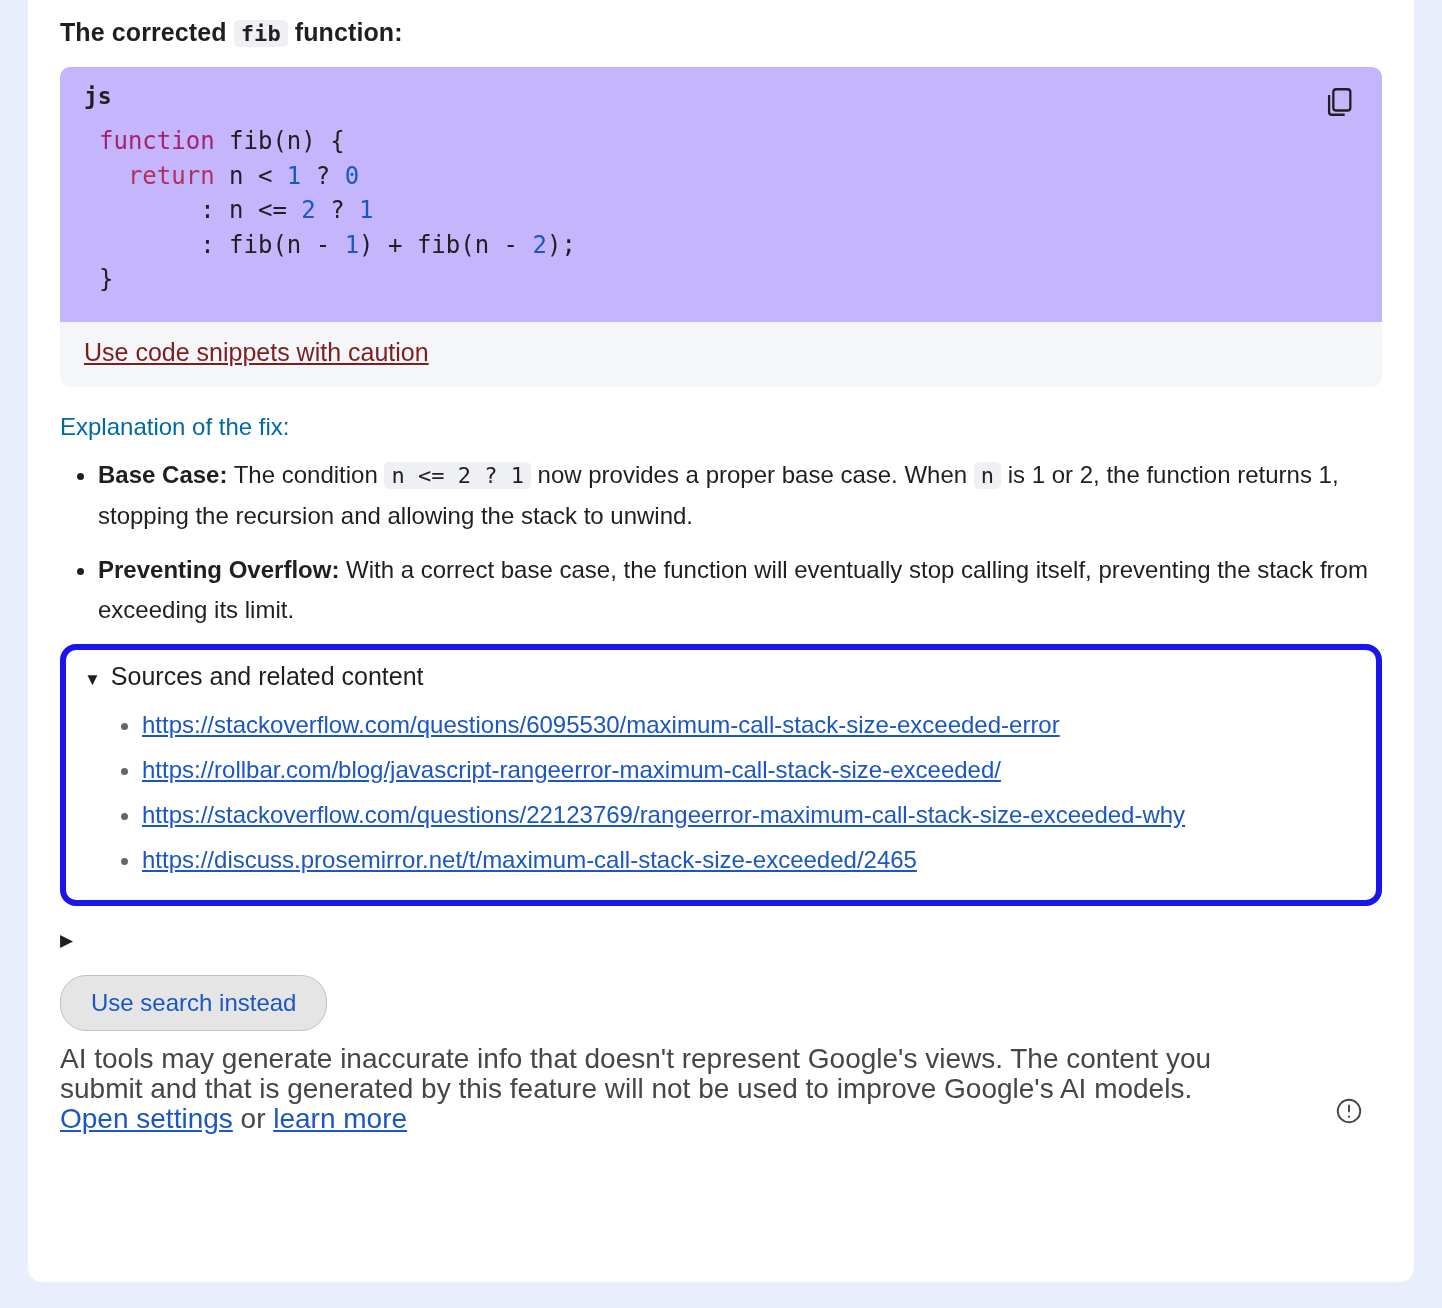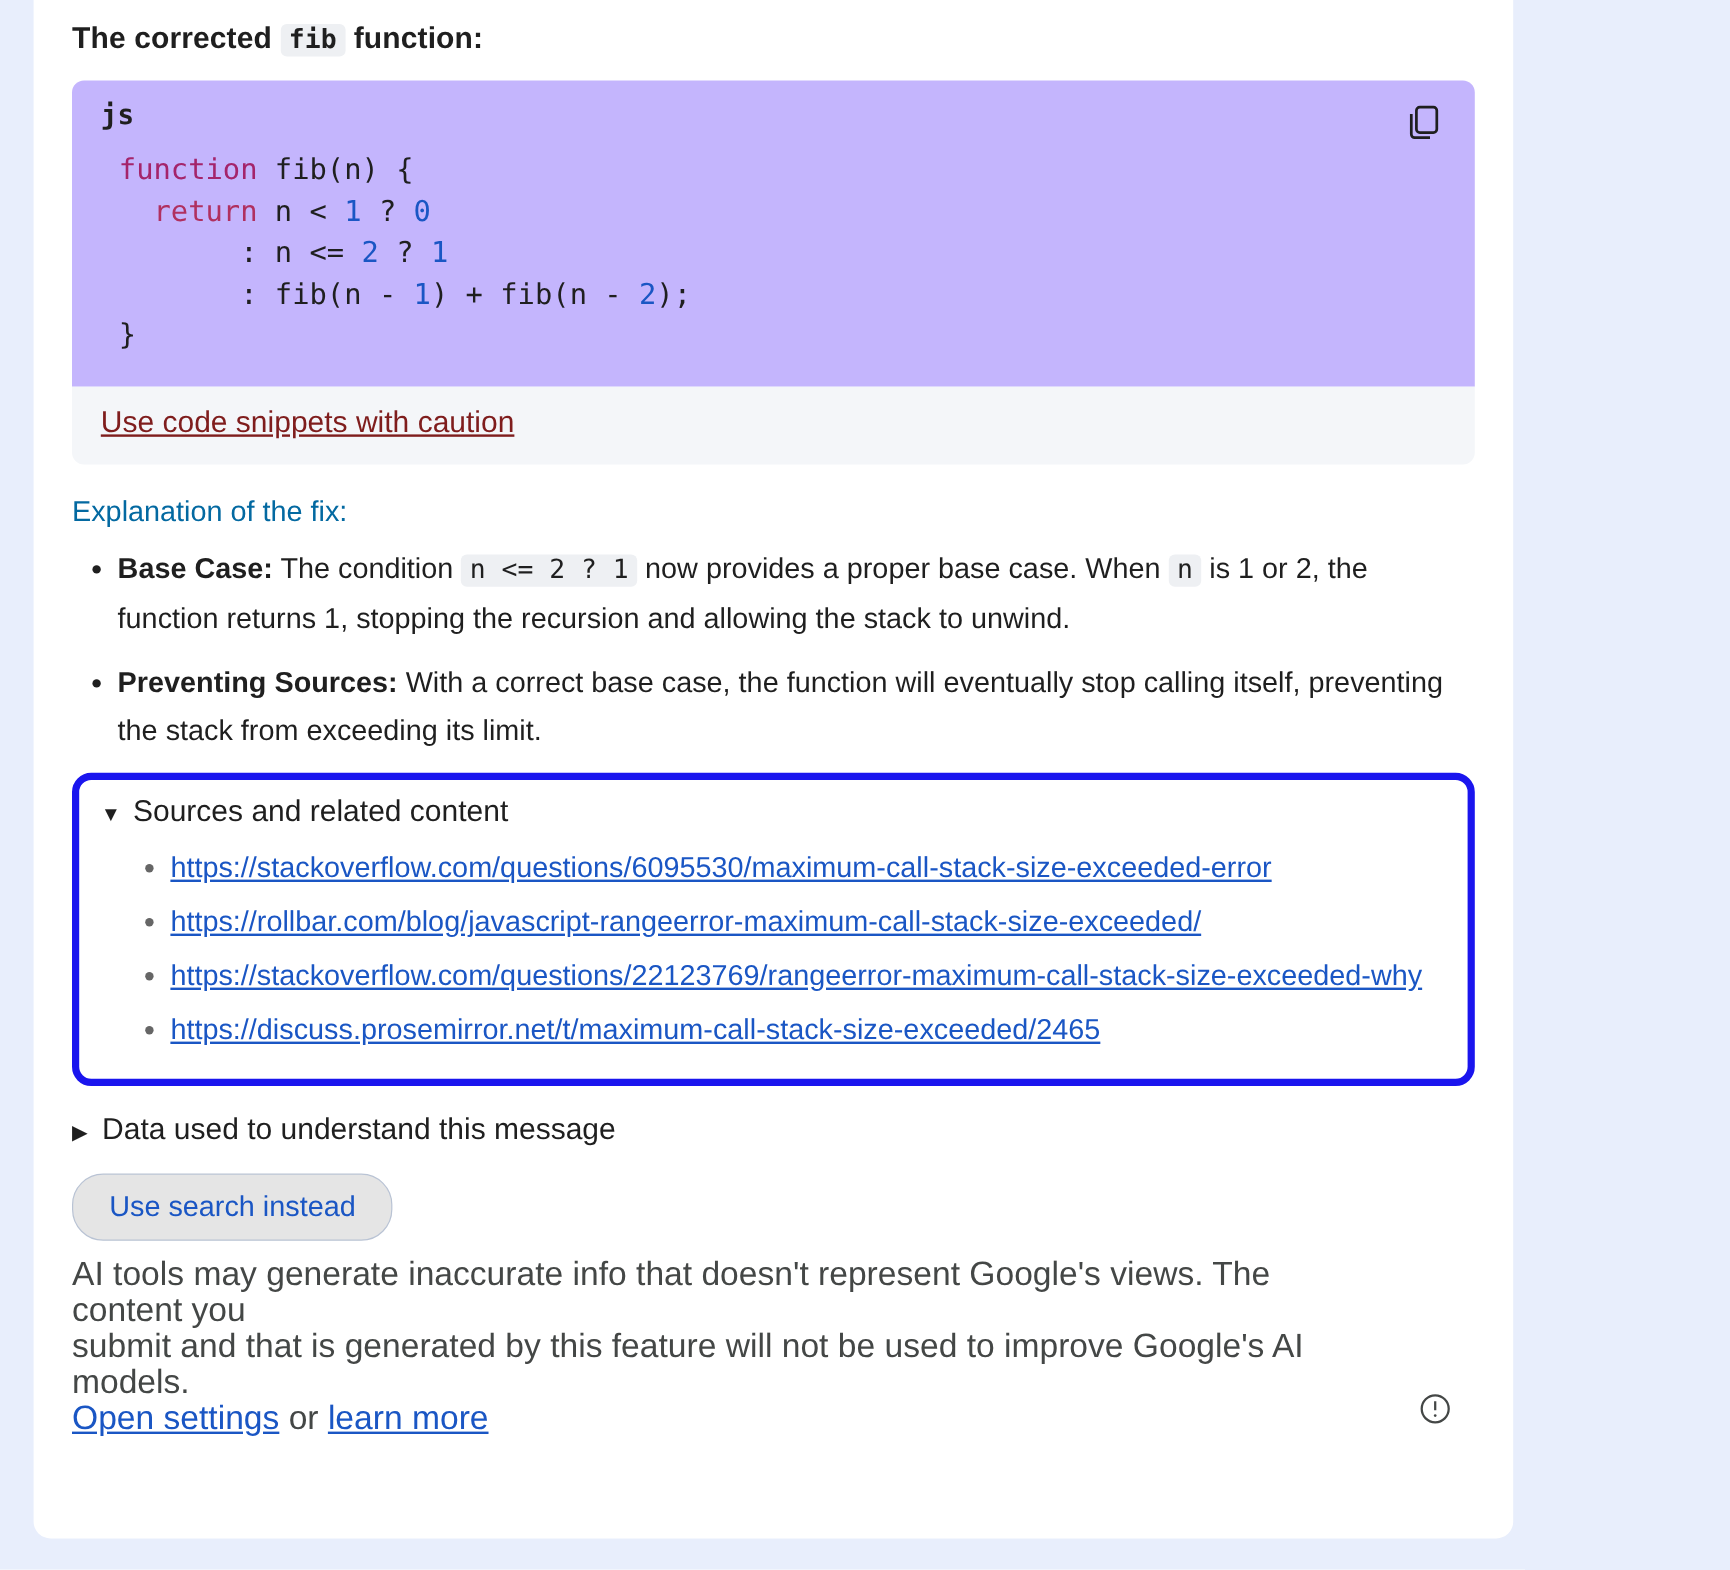--- a/index.html
+++ b/index.html
@@ -10,21 +10,21 @@
     width: 1442px;
     height: 1308px;
     background: #e8eefc;
     font-family: "Liberation Sans", sans-serif;
     overflow: hidden;
   }
   .panel {
     position: absolute;
     left: 28px;
     top: 0px;
-    width: 1233px;
+    width: 1386px;
     height: 1282px;
     background: #ffffff;
     border-bottom-left-radius: 14px;
     border-bottom-right-radius: 14px;
     box-sizing: border-box;
     padding: 0 32px;
   }
   .heading {
     font-size: 25px;
     font-weight: bold;
@@ -201,40 +201,39 @@
     <span class="caution-link">Use code snippets with caution</span>
   </div>
 
   <div class="sub-heading">Explanation of the fix:</div>
 
   <ul class="explain">
     <li>
       <b>Base Case:</b><span> The condition </span><code class="inline">n &lt;= 2 ? 1</code><span> now provides a proper base case. When </span><code class="inline">n</code><span> is 1 or 2, the function returns 1, stopping the recursion and allowing the stack to unwind.</span>
     </li>
     <li>
-      <b>Preventing Sources:</b><span> With a correct base case, the function will eventually stop calling itself, preventing the stack from exceeding its limit.</span>
+      <b>Preventing Overflow:</b><span> With a correct base case, the function will eventually stop calling itself, preventing the stack from exceeding its limit.</span>
     </li>
   </ul>
 
   <div class="sources-box">
     <div class="disclosure">
       <span class="tri">▼</span>
       <span>Sources and related content</span>
     </div>
     <ul class="sources">
       <li><a href="#">https://stackoverflow.com/questions/6095530/maximum-call-stack-size-exceeded-error</a></li>
       <li><a href="#">https://rollbar.com/blog/javascript-rangeerror-maximum-call-stack-size-exceeded/</a></li>
       <li><a href="#">https://stackoverflow.com/questions/22123769/rangeerror-maximum-call-stack-size-exceeded-why</a></li>
       <li><a href="#">https://discuss.prosemirror.net/t/maximum-call-stack-size-exceeded/2465</a></li>
     </ul>
   </div>
 
   <div class="data-row">
     <span class="tri">▶</span>
-    <span>Data used to understand this message</span>
   </div>
 
   <div class="search-btn">Use search instead</div>
 
   <div class="footer">
     <span>AI tools may generate inaccurate info that doesn't represent Google's views. The content you</span><br>
     <span>submit and that is generated by this feature will not be used to improve Google's AI models.</span><br>
     <a href="#">Open settings</a><span> or </span><a href="#">learn more</a>
     <span class="info-icon">
       <svg width="30" height="30" viewBox="0 0 24 24" fill="none" stroke="#444746" stroke-width="1.5">

